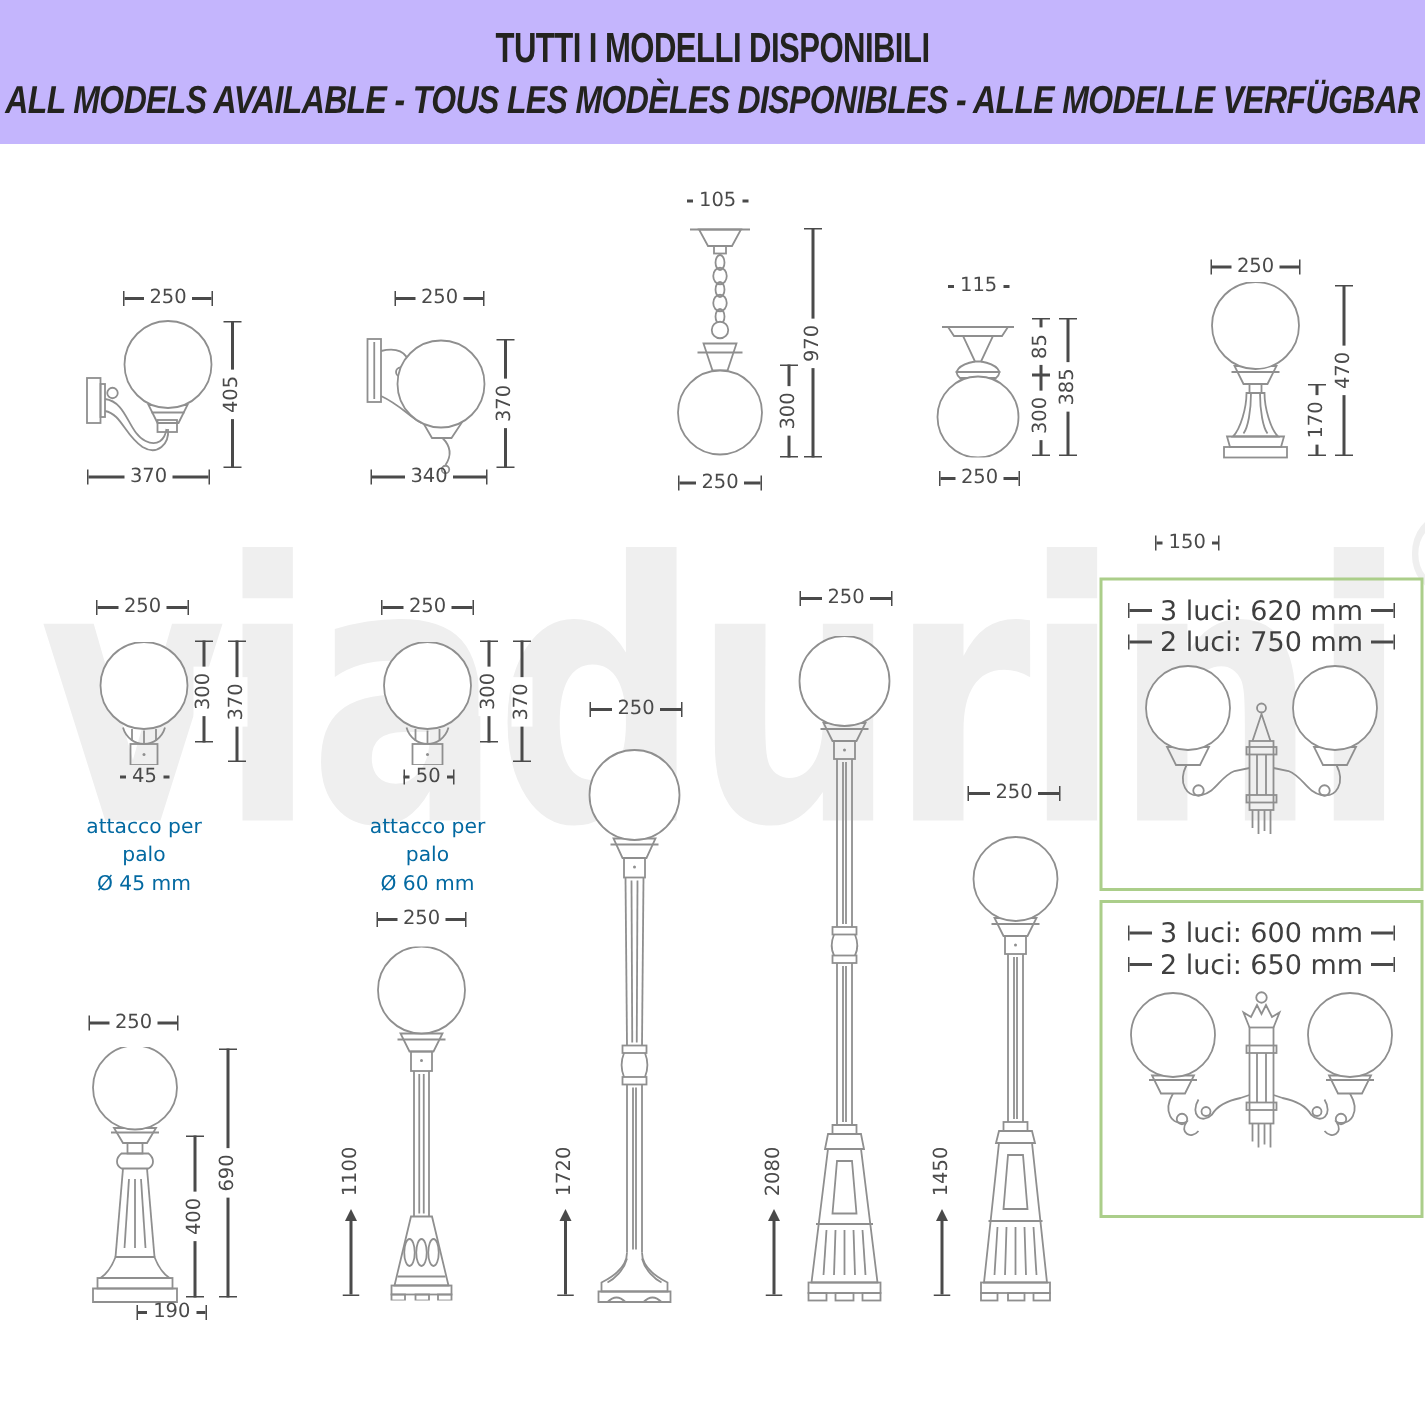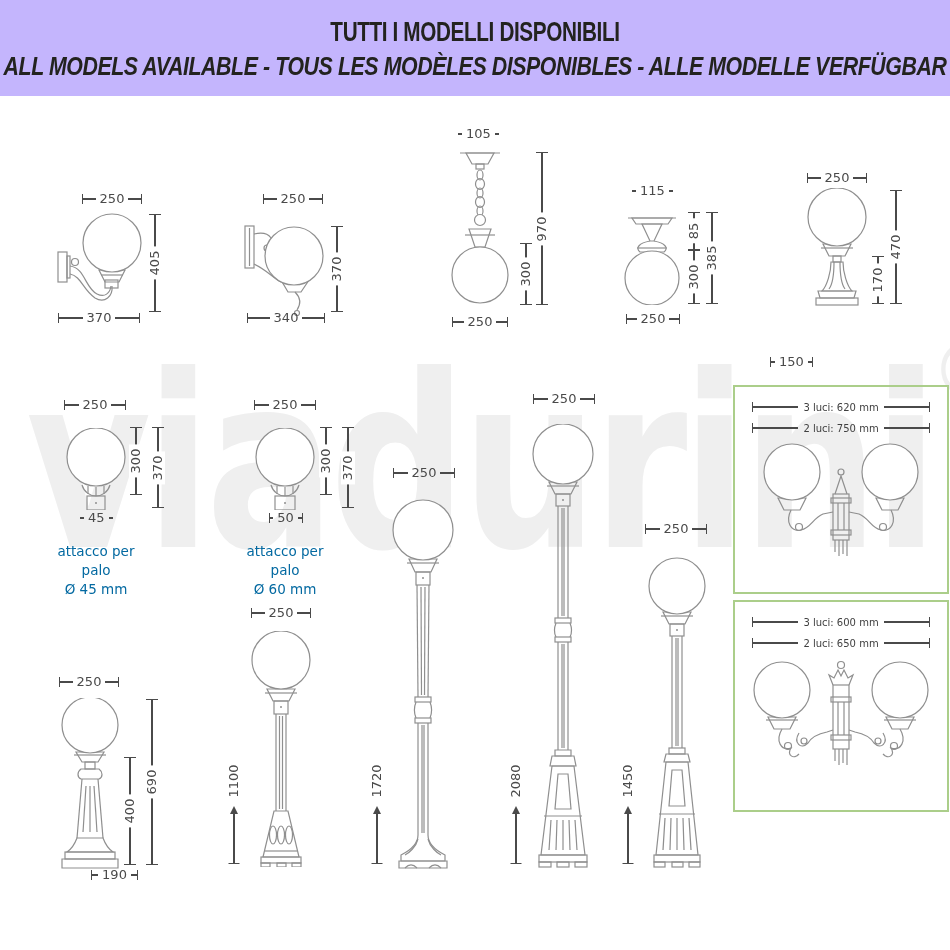--- a/index.html
+++ b/index.html
@@ -44,21 +44,21 @@
   .hgt .gcap { position:absolute; bottom:2px; left:50%; transform:translateX(-50%); width:11px; height:1.4px; background:#4a4a4a; }
   
   .caption { position:absolute; text-align:center; font-size:13.5px; color:#0369a1; line-height:19px; z-index:1; }
   .optbox { position:absolute; border:2px solid #abce8a; background:transparent; z-index:1; }
   .optbox .btitle { margin-top:13px; text-align:center; font-family:"Liberation Sans", sans-serif;
                     font-weight:700; font-size:17px; color:#262626; letter-spacing:0.2px; }
   .opt { position:relative; height:16px; display:flex; align-items:center; width:178px; margin:5px auto 0;
          color:#3f3f3f; }
   .opt .cap { width:1.4px; height:10px; background:#4a4a4a; }
   .opt .hline { flex:1; height:1.2px; background:#4a4a4a; min-width:4px; }
-  .opt .hlabel { padding:0 5px; font-size:10px; white-space:nowrap; }
+  .opt .hlabel { padding:0 5px; font-size:18px; white-space:nowrap; }
   .opt.first { margin-top:12px; }
   .boxdraw { display:block; margin:6px auto 0; }
 </style>
 </head>
 <body>
 
 <div class="page">
 
   <header class="banner">
     <div class="banner-title">TUTTI I MODELLI DISPONIBILI</div>

